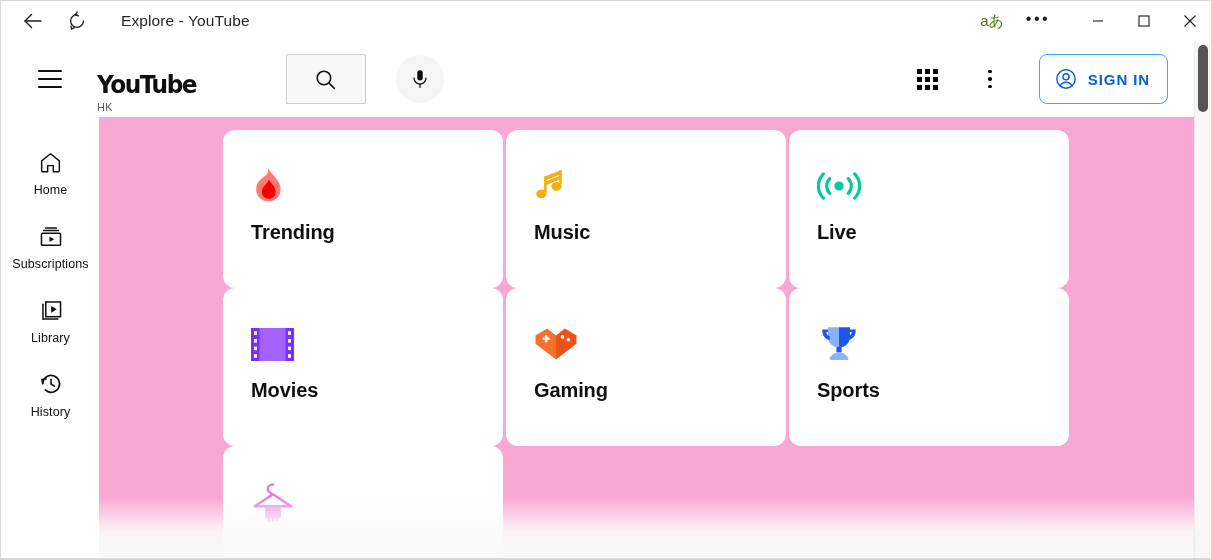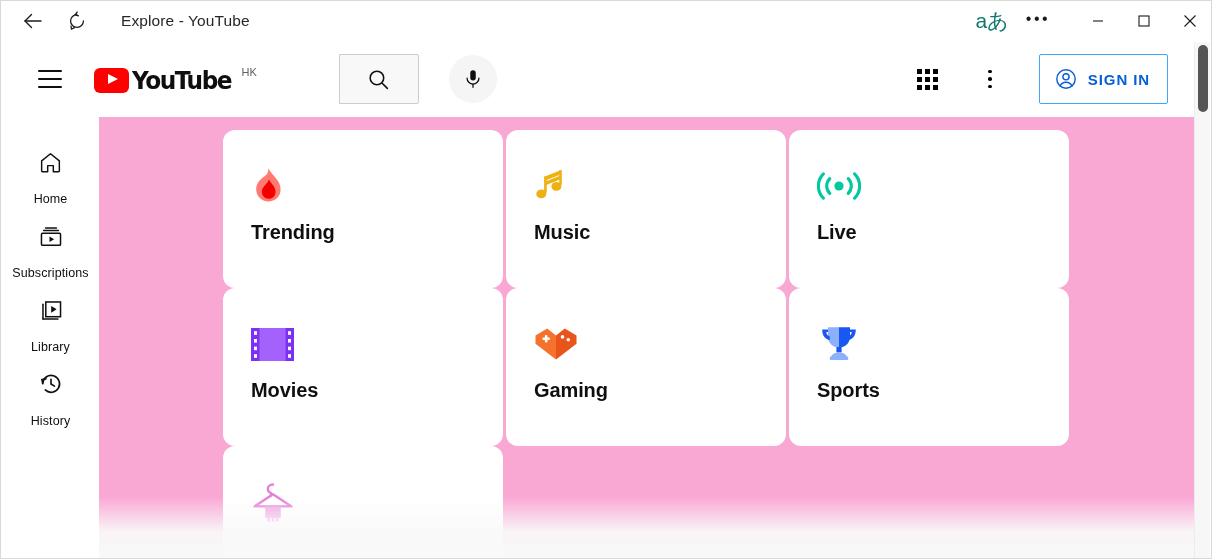--- a/index.html
+++ b/index.html
@@ -38,21 +38,21 @@
     letter-spacing: .1px;
     white-space: nowrap;
   }
   .tb-right {
     position: absolute; right: 0; top: 0;
     height: 40px; display: flex; align-items: center;
   }
   .tb-read {
     width: 46px; height: 40px;
     display: flex; align-items: center; justify-content: center;
-    font-size: 21px; color: #0f766e;
+    font-size: 15px; color: #4d7c0f;
   }
   .tb-dots {
     width: 46px; height: 40px;
     display: flex; align-items: center; justify-content: center;
     letter-spacing: 2.5px; font-size: 16px; color: #1b1b1b;
     padding-bottom: 5px;
   }
   .tb-win {
     width: 46px; height: 40px;
     display: flex; align-items: center; justify-content: center;
@@ -71,20 +71,21 @@
     width: 24px; height: 18px;
     margin-left: 37px;
     display: flex; flex-direction: column; justify-content: space-between;
   }
   .hamburger i { display: block; height: 1.6px; background: #0f0f0f; border-radius: 1px; }
 
   .logo-wrap {
     margin-left: 32px;
     display: flex; align-items: flex-start;
     height: 30px;
+    flex-direction: column;
   }
   .logo-play {
     width: 35px; height: 24.5px;
     background: #ff0000;
     border-radius: 6px;
     position: relative;
     margin-top: 4px;
   }
   .logo-play::after {
     content: "";
@@ -168,21 +169,21 @@
     margin-left: 20px;
     display: flex; flex-direction: column; align-items: center; justify-content: center;
     gap: 4px;
   }
   .kebab-btn i { display: block; width: 3.6px; height: 3.6px; border-radius: 50%; background: #030303; }
   .signin-btn {
     margin-left: 28px;
     height: 50px;
     padding: 0 17px 0 14px;
     border: 1px solid #3ea6ff;
-    border-radius: 2px;
+    border-radius: 8px;
     display: flex; align-items: center; gap: 10px;
     background: #ffffff;
     color: #065fd4;
   }
   .signin-label {
     font-size: 15px;
     font-weight: 600;
     letter-spacing: .9px;
     color: #065fd4;
   }
@@ -193,21 +194,21 @@
     width: 97px; height: 442px;
     background: #ffffff;
     display: flex; flex-direction: column; align-items: center;
     padding-top: 20px;
   }
   .side-item {
     width: 97px; height: 74px;
     display: flex; flex-direction: column;
     align-items: center; justify-content: flex-start;
     padding-top: 12px;
-    gap: 18px;
+    gap: 9px;
   }
   .side-label {
     font-size: 12.5px;
     color: #0f0f0f;
     letter-spacing: .1px;
     line-height: 1;
   }
   .side-icon { height: 26px; display: flex; align-items: center; justify-content: center; }
 
   

